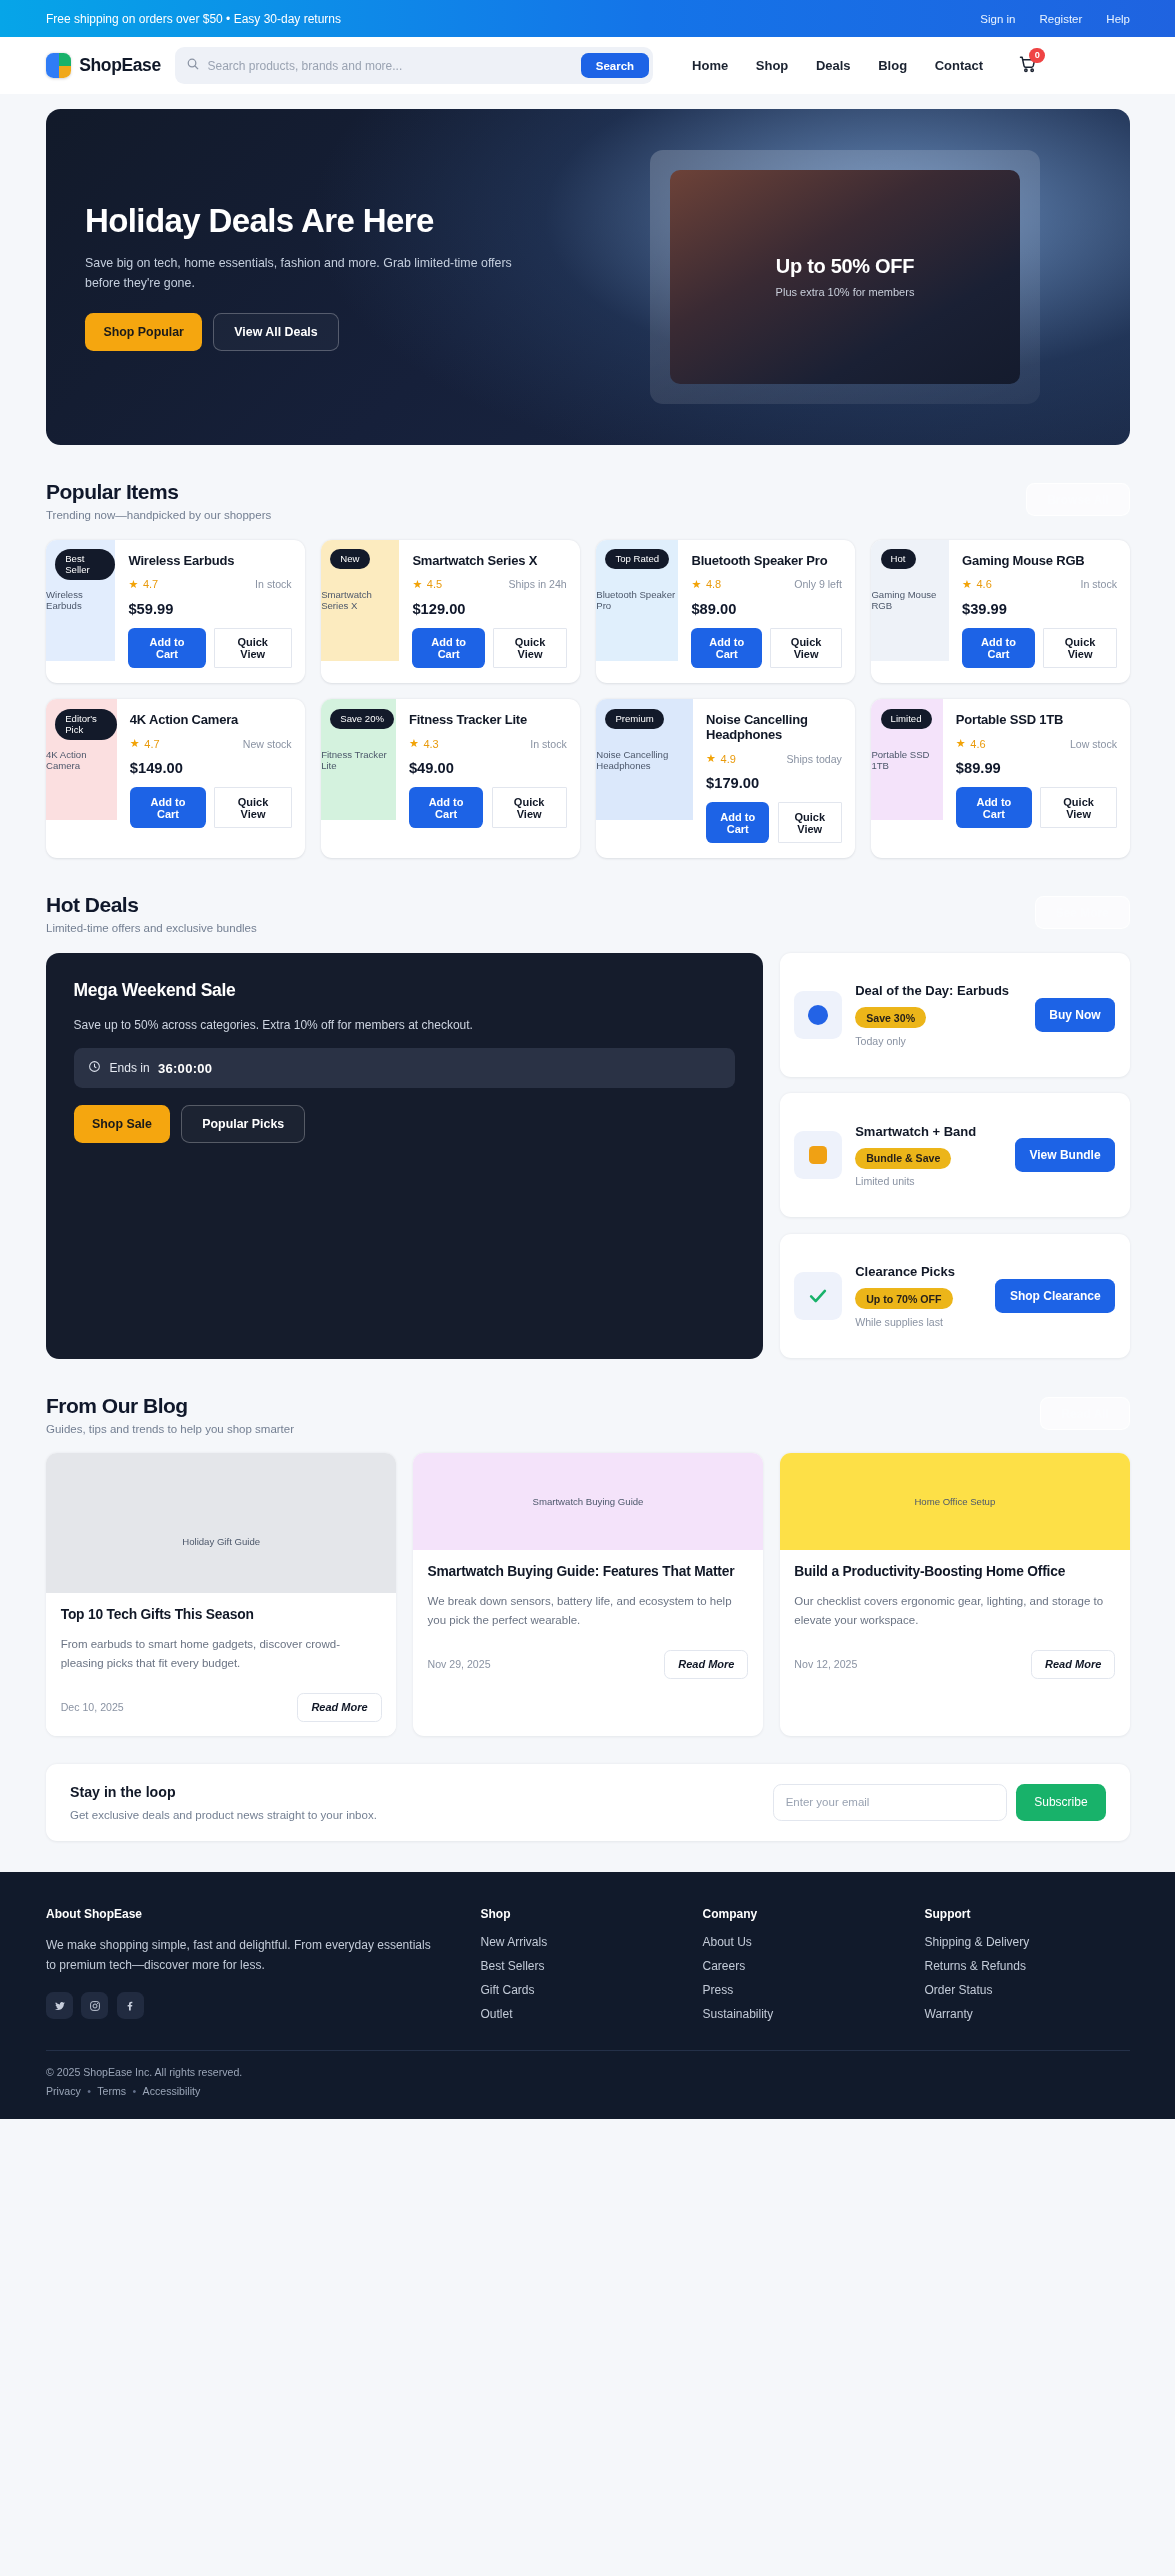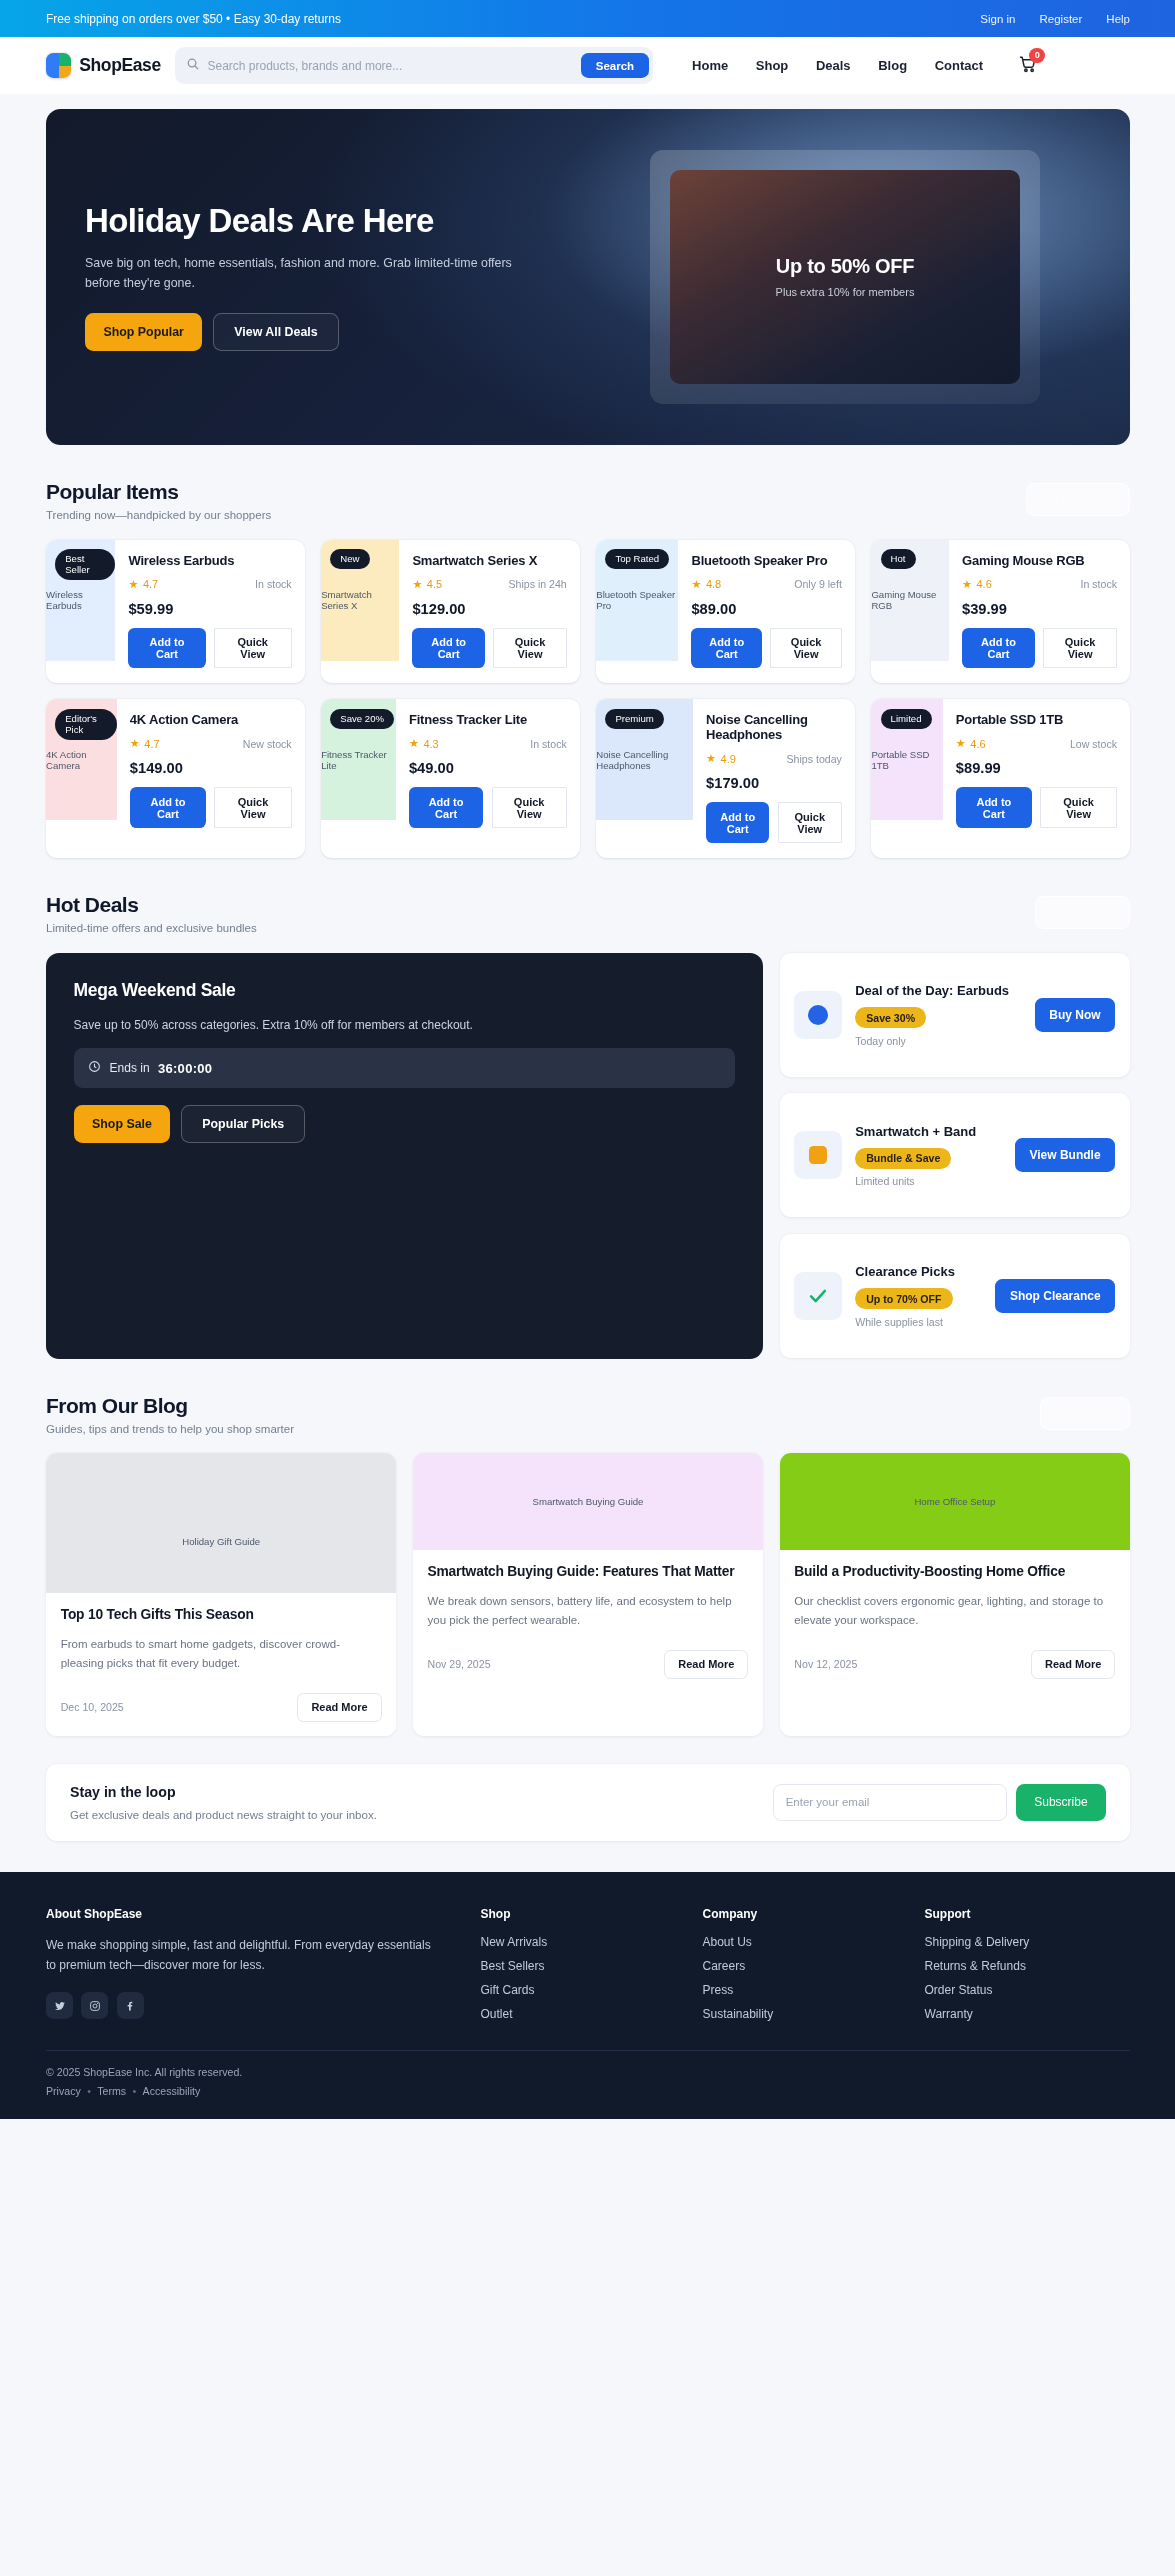--- a/index.html
+++ b/index.html
@@ -188,20 +188,21 @@
   .bthumb-label { font-size: 9.6px; color:#4d586b; }
   .bbody { padding: 13px 14.7px 14.7px; flex:1; display:flex; flex-direction:column; }
   .btitle { font-size: 13.8px; font-weight: 700; color:#111827; line-height: 1.35; letter-spacing:-0.2px; }
   .bexc { font-size: 11.5px; color:#6b7484; line-height: 1.65; margin-top: 10px; }
   .bfoot { display:flex; align-items:center; justify-content:space-between; margin-top: 20px; }
   .bdate { font-size: 10.6px; color:#8a93a3; }
   .bmore {
     background:#fff; color:#111827; border:0.9px solid #e2e6ee; border-radius:6.4px;
     padding: 7.3px 13px; font-size: 11px; font-weight:700; cursor:pointer;
     font-family:"Liberation Sans", sans-serif;
+    font-style:italic;
   }
   
   .bcard.tall .bthumb { height: 177px; }
   .bcard.tall .bbody { margin-top: -37px; background:#fff; position:relative; z-index:2; }
 
   
   .news {
     background:#fff; border-radius: 11px; margin-top: 27.6px; padding: 20px 24px;
     box-shadow: 0 0.9px 2.8px rgba(16,24,40,.07);
     display:flex; align-items:center; justify-content:space-between;
@@ -586,21 +587,21 @@
           <div class="bbody">
             <div class="btitle">Smartwatch Buying Guide: Features That Matter</div>
             <div class="bexc">We break down sensors, battery life, and ecosystem to help you pick the perfect wearable.</div>
             <div class="bfoot">
               <span class="bdate">Nov 29, 2025</span>
               <button class="bmore">Read More</button>
             </div>
           </div>
         </div>
         <div class="bcard">
-          <div class="bthumb" style="background:#84cc16">
+          <div class="bthumb" style="background:#fde047">
             <span class="bthumb-label">Home Office Setup</span>
           </div>
           <div class="bbody">
             <div class="btitle">Build a Productivity-Boosting Home Office</div>
             <div class="bexc">Our checklist covers ergonomic gear, lighting, and storage to elevate your workspace.</div>
             <div class="bfoot">
               <span class="bdate">Nov 12, 2025</span>
               <button class="bmore">Read More</button>
             </div>
           </div>

